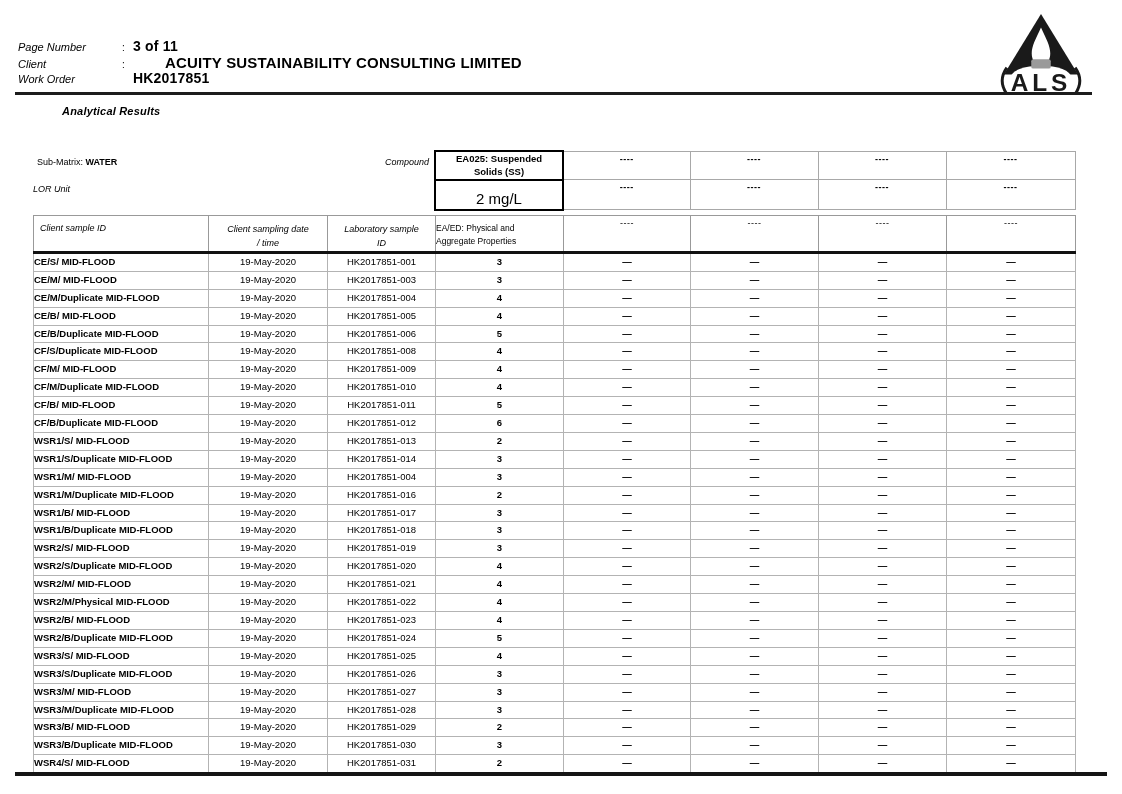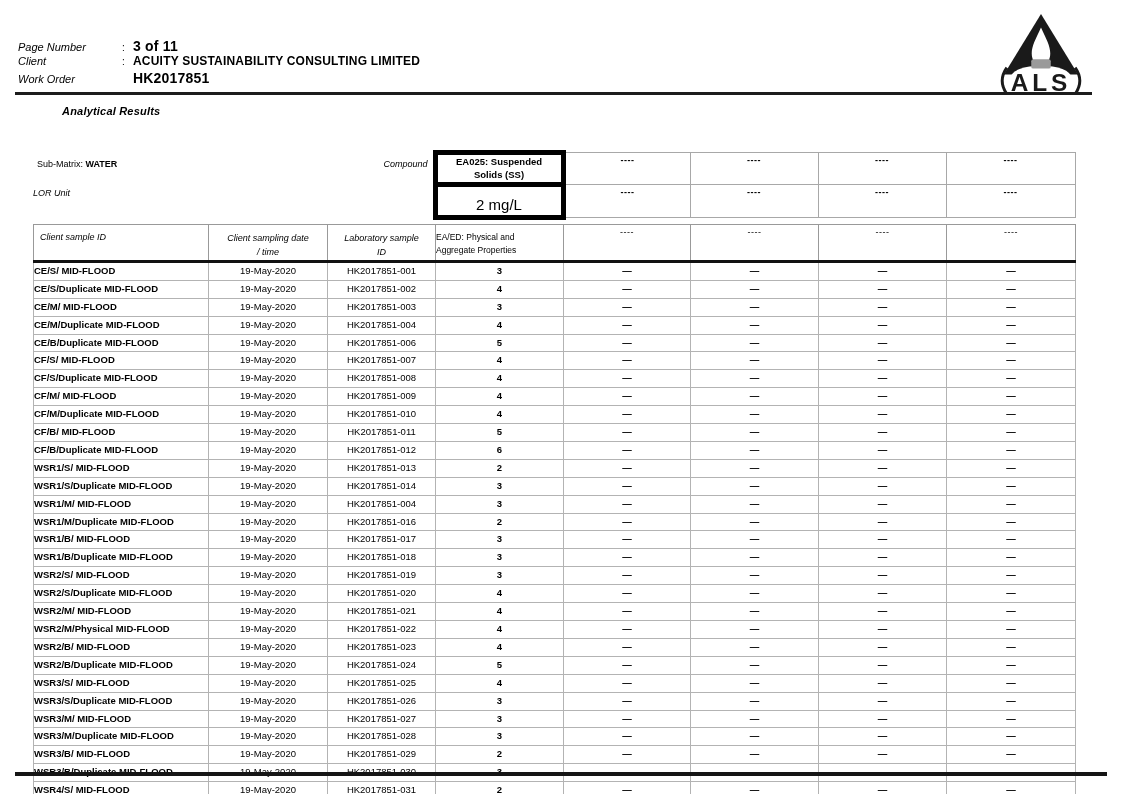--- a/index.html
+++ b/index.html
@@ -10,40 +10,40 @@
     color: #000;
     font-family: "Liberation Sans", sans-serif;
     overflow: hidden;
   }
   
   .hdr { position: absolute; left: 18px; top: 38px; }
   .hrow { display: flex; align-items: baseline; height: 16px; }
   .hlabel { font-style: italic; font-size: 11px; width: 104px; }
   .hsep { width: 11px; font-size: 10px; }
   .hval { font-weight: bold; font-size: 14px; letter-spacing: 0.2px; }
-  .hval.caps { font-size: 12px; }
+  .hval.caps { font-size: 15px; margin-left: 32px; }
   .rule-top { position: absolute; left: 15px; top: 92px; width: 1077px; height: 3px; background: #1c1c1c; }
   .title { position: absolute; left: 62px; top: 105px; font-size: 11px; font-weight: bold; font-style: italic; letter-spacing: 0.2px; }
   .logo { position: absolute; top: 12px; right: 28px; width: 106px; height: 82px; }
   .logo text { font-family: "Liberation Sans", sans-serif; }
 
   
   .tablewrap { position: absolute; left: 33px; top: 150px; width: 1042px; }
   table { border-collapse: collapse; table-layout: fixed; width: 1042px; }
 
   .thead-table .row-compound { height: 28px; }
   .thead-table .row-lor { height: 19px; }
   .thead-table td { vertical-align: top; }
   .meta { border: none; font-size: 9px; }
   .meta-flex { display: flex; justify-content: space-between; align-items: flex-start; padding: 6px 5px 0 4px; }
   .submx-val { font-weight: bold; }
   .ital { font-style: italic; }
   .meta-right { text-align: left; padding: 4px 5px 0 0; }
   .cbox {
-    border: 5px solid #000000; text-align: center; font-weight: bold;
+    border: 2px solid #000000; text-align: center; font-weight: bold;
     font-size: 9.5px; line-height: 1.35; padding-top: 1px; white-space: pre-line;
   }
   .cbox.lor { font-weight: normal; font-size: 15px; padding-top: 8px; }
   .dbox {
     border: 1px solid #a8a8a8; text-align: center; font-size: 9px;
     font-weight: bold; padding-top: 2px; letter-spacing: 0.5px;
   }
 
   .main-table { margin-top: 4px; }
   .main-table thead tr { height: 37px; }
@@ -175,64 +175,54 @@
     <td class="c-id">CE/S/ MID-FLOOD</td>
     <td class="c-date">19-May-2020</td>
     <td class="c-lab">HK2017851-001</td>
     <td class="cval c-ss">3</td>
     <td class="cval">—</td>
     <td class="cval">—</td>
     <td class="cval">—</td>
     <td class="cval">—</td>
   </tr>
         <tr>
-    <td class="c-id">CE/S/Duplicate MID-FLOOD</td>
-    <td class="c-date">19-May-2020</td>
-    <td class="c-lab">HK2017851-002</td>
-    <td class="cval c-ss">4</td>
-    <td class="cval">—</td>
-    <td class="cval">—</td>
-    <td class="cval">—</td>
-    <td class="cval">—</td>
-  </tr>
-        <tr>
     <td class="c-id">CE/M/ MID-FLOOD</td>
     <td class="c-date">19-May-2020</td>
     <td class="c-lab">HK2017851-003</td>
     <td class="cval c-ss">3</td>
     <td class="cval">—</td>
     <td class="cval">—</td>
     <td class="cval">—</td>
     <td class="cval">—</td>
   </tr>
         <tr>
     <td class="c-id">CE/M/Duplicate MID-FLOOD</td>
     <td class="c-date">19-May-2020</td>
     <td class="c-lab">HK2017851-004</td>
+    <td class="cval c-ss">4</td>
+    <td class="cval">—</td>
+    <td class="cval">—</td>
+    <td class="cval">—</td>
+    <td class="cval">—</td>
+  </tr>
+        <tr>
+    <td class="c-id">CE/B/ MID-FLOOD</td>
+    <td class="c-date">19-May-2020</td>
+    <td class="c-lab">HK2017851-005</td>
     <td class="cval c-ss">4</td>
     <td class="cval">—</td>
     <td class="cval">—</td>
     <td class="cval">—</td>
     <td class="cval">—</td>
   </tr>
         <tr>
     <td class="c-id">CE/B/Duplicate MID-FLOOD</td>
     <td class="c-date">19-May-2020</td>
     <td class="c-lab">HK2017851-006</td>
     <td class="cval c-ss">5</td>
-    <td class="cval">—</td>
-    <td class="cval">—</td>
-    <td class="cval">—</td>
-    <td class="cval">—</td>
-  </tr>
-        <tr>
-    <td class="c-id">CF/S/ MID-FLOOD</td>
-    <td class="c-date">19-May-2020</td>
-    <td class="c-lab">HK2017851-007</td>
-    <td class="cval c-ss">4</td>
     <td class="cval">—</td>
     <td class="cval">—</td>
     <td class="cval">—</td>
     <td class="cval">—</td>
   </tr>
         <tr>
     <td class="c-id">CF/S/Duplicate MID-FLOOD</td>
     <td class="c-date">19-May-2020</td>
     <td class="c-lab">HK2017851-008</td>
     <td class="cval c-ss">4</td>

